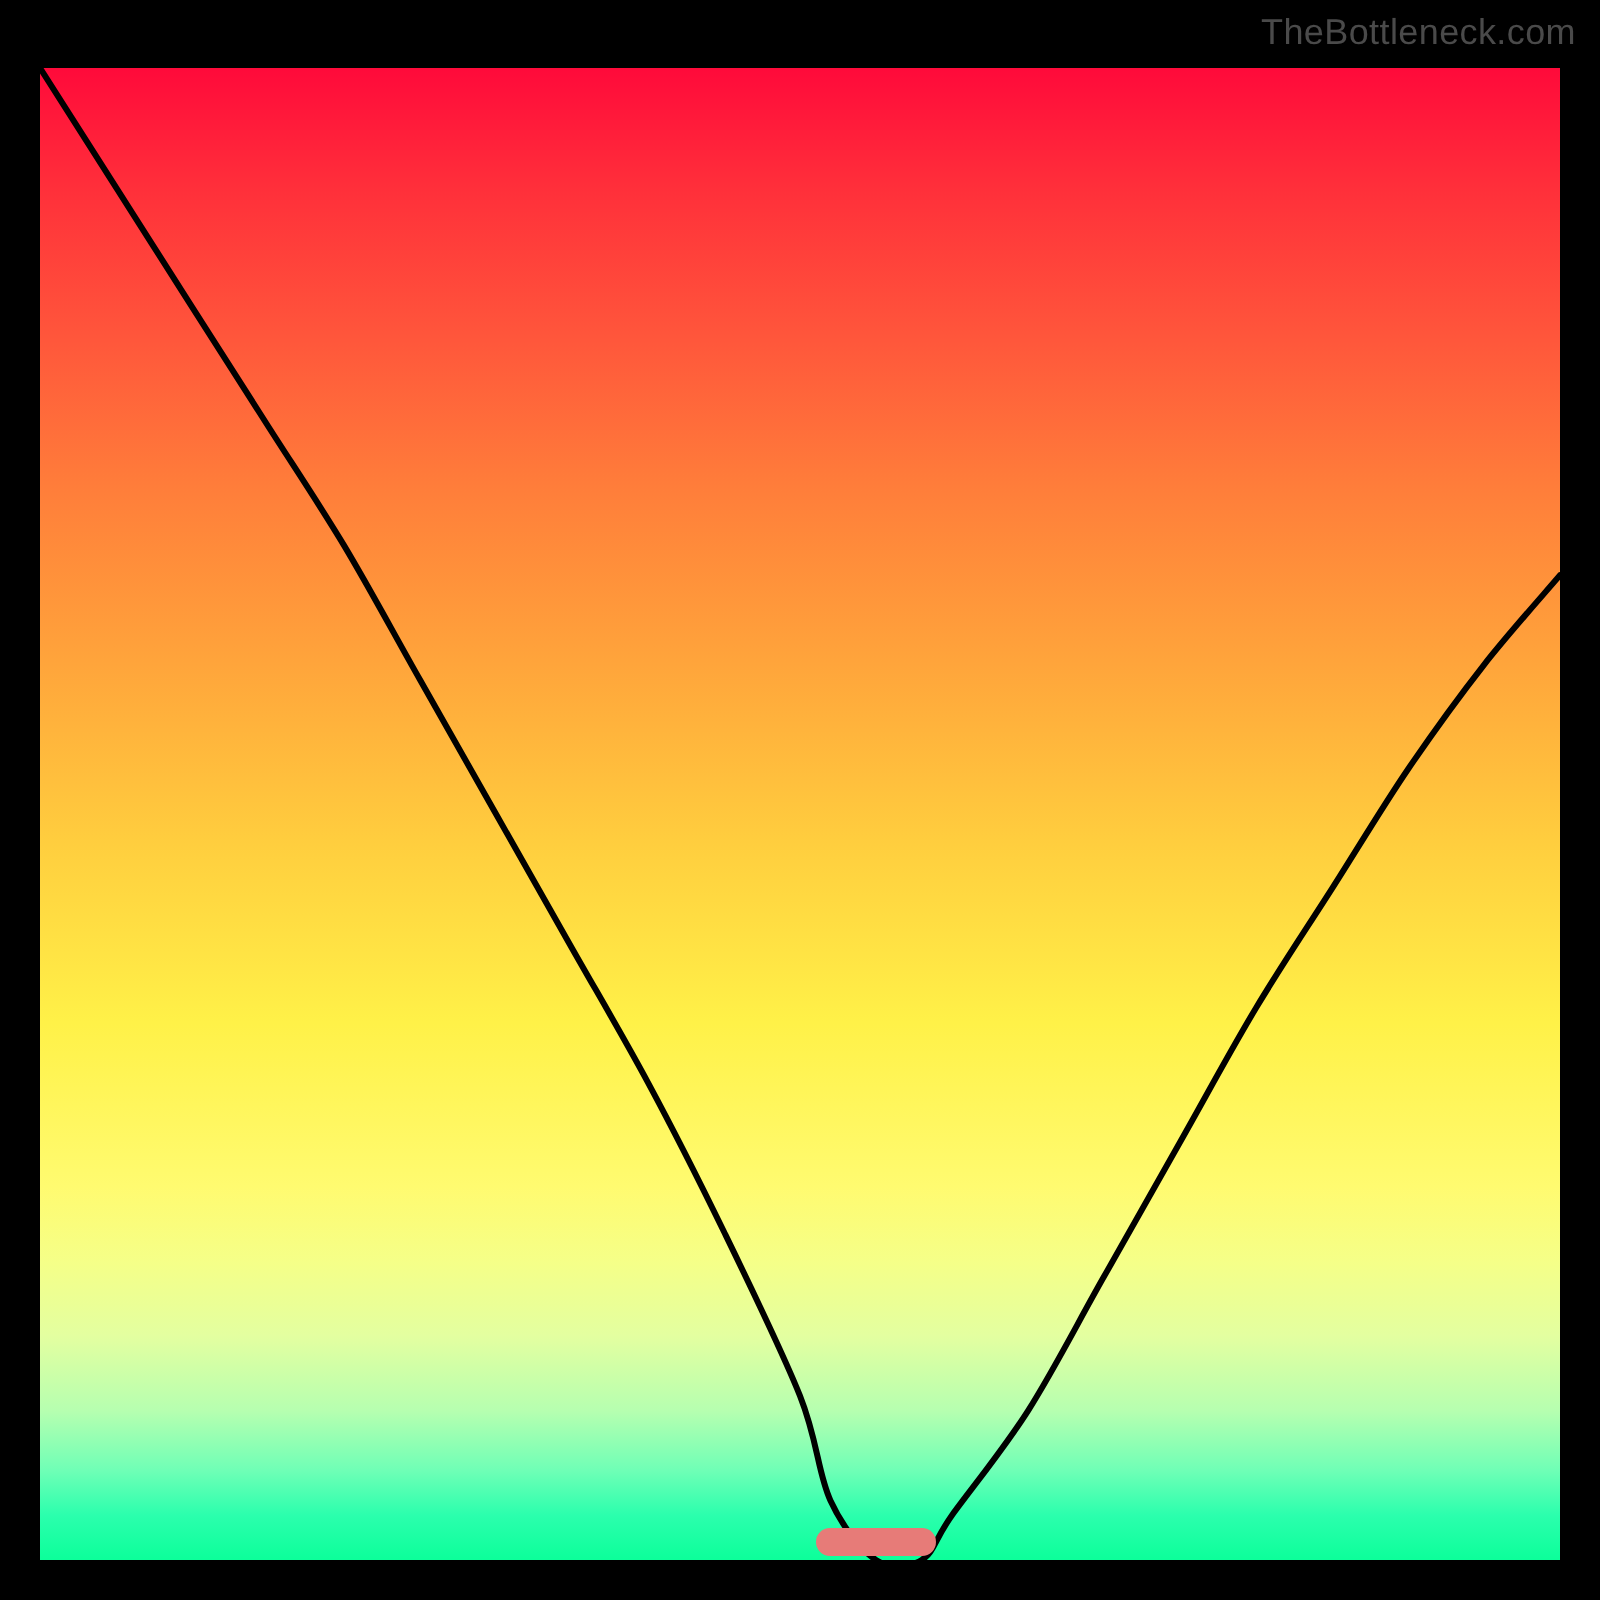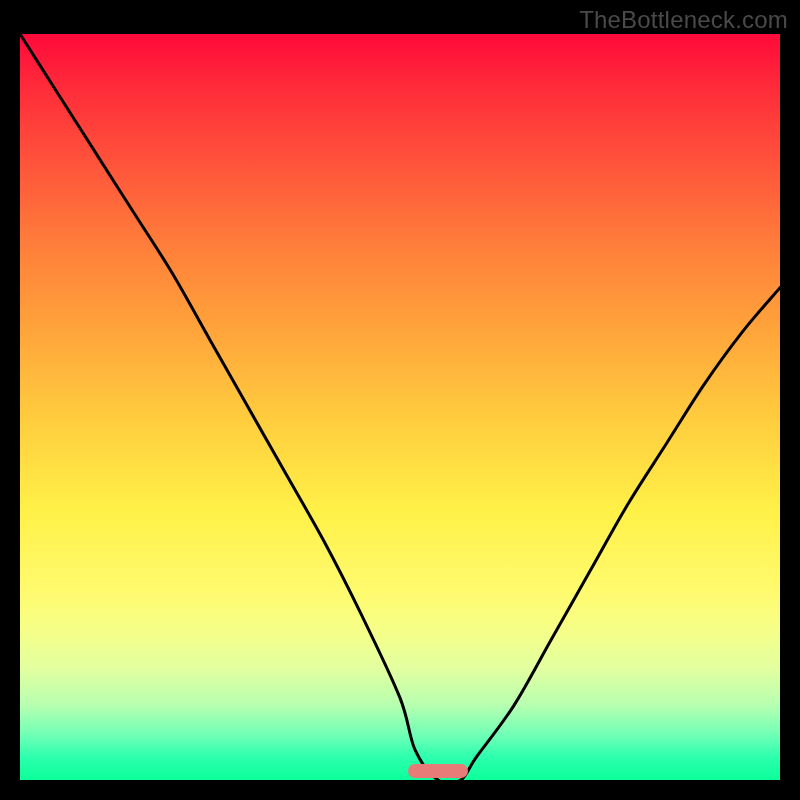--- a/index.html
+++ b/index.html
@@ -15,21 +15,21 @@
     position: relative;
     width: 800px;
     height: 800px;
     background: #000;
   }
   .watermark {
     position: absolute;
     top: 6px;
     right: 12px;
     color: #4a4a4a;
-    font-size: 24px;
+    font-size: 18px;
     font-weight: 500;
     letter-spacing: 0.2px;
     z-index: 5;
   }
   .plot-area {
     position: absolute;
     left: 20px;
     top: 34px;
     width: 760px;
     height: 746px;

